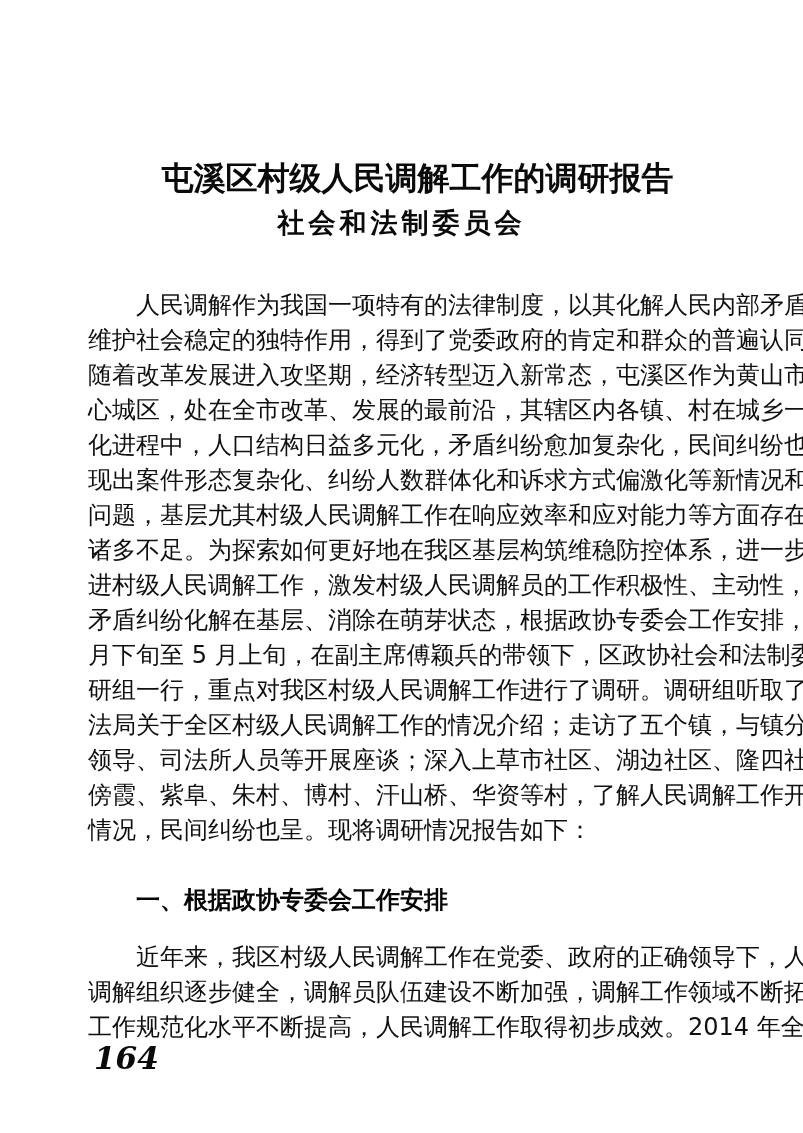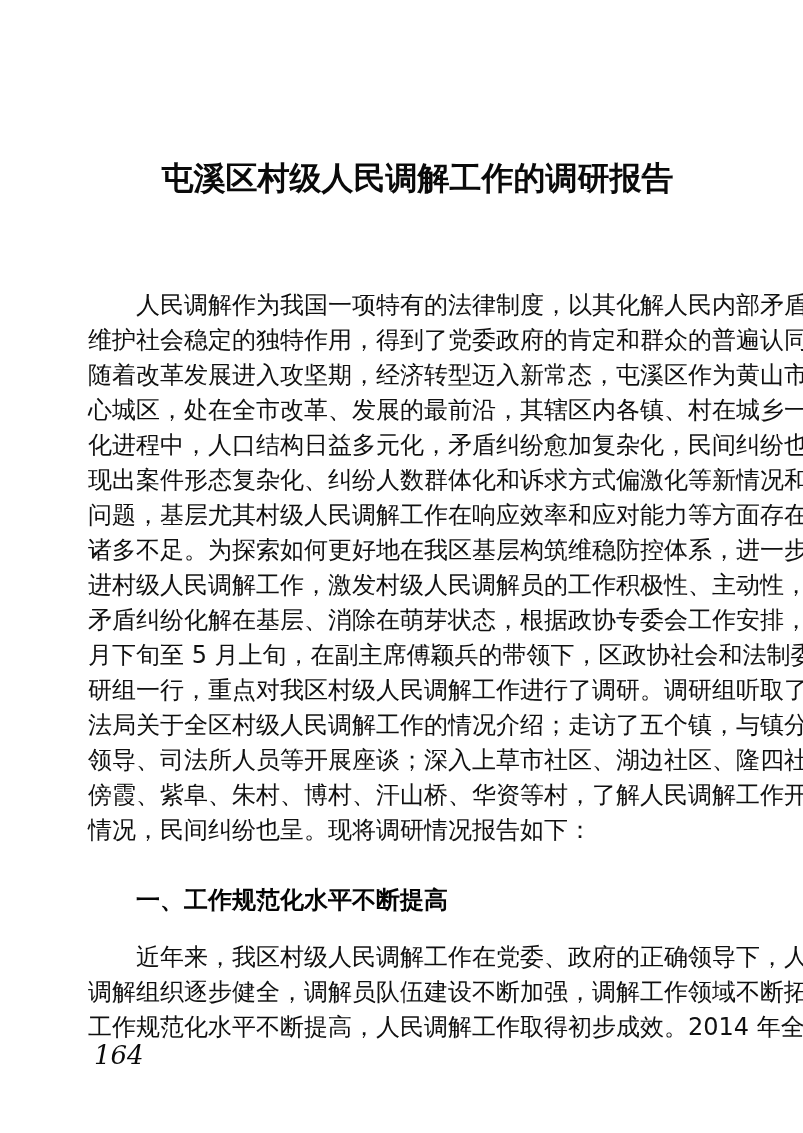--- a/index.html
+++ b/index.html
@@ -71,32 +71,33 @@
     font-weight: bold;
     text-indent: 2em;
     color: #050505;
   }
   .page-number {
     position: absolute;
     left: 94px;
     top: 1040px;
     font-family: "DejaVu Serif", "Liberation Serif", serif;
     font-style: italic;
-    font-weight: normal;
-    font-size: 26px;
+    font-weight: bold;
+    font-size: 31px;
     color: #0a0a0a;
   }
 </style>
 </head>
 <body>
 
 <div class="page">
 
   <h1 class="doc-title">屯溪区村级人民调解工作的调研报告</h1>
 
+  <h2 class="doc-subtitle">社会和法制委员会</h2>
 
   <div class="doc-body">
 
     <div class="para para-closed">
         <div class="line">人民调解作为我国一项特有的法律制度，以其化解人民内部矛盾、</div>
         <div class="line">维护社会稳定的独特作用，得到了党委政府的肯定和群众的普遍认同。</div>
         <div class="line">随着改革发展进入攻坚期，经济转型迈入新常态，屯溪区作为黄山市中</div>
         <div class="line">心城区，处在全市改革、发展的最前沿，其辖区内各镇、村在城乡一体</div>
         <div class="line">化进程中，人口结构日益多元化，矛盾纠纷愈加复杂化，民间纠纷也呈</div>
         <div class="line">现出案件形态复杂化、纠纷人数群体化和诉求方式偏激化等新情况和新</div>
@@ -105,21 +106,21 @@
         <div class="line">进村级人民调解工作，激发村级人民调解员的工作积极性、主动性，将</div>
         <div class="line">矛盾纠纷化解在基层、消除在萌芽状态，根据政协专委会工作安排，4</div>
         <div class="line">月下旬至 5 月上旬，在副主席傅颖兵的带领下，区政协社会和法制委调</div>
         <div class="line">研组一行，重点对我区村级人民调解工作进行了调研。调研组听取了司</div>
         <div class="line">法局关于全区村级人民调解工作的情况介绍；走访了五个镇，与镇分管</div>
         <div class="line">领导、司法所人员等开展座谈；深入上草市社区、湖边社区、隆四社区、</div>
         <div class="line">傍霞、紫阜、朱村、博村、汗山桥、华资等村，了解人民调解工作开展</div>
         <div class="line">情况，民间纠纷也呈。现将调研情况报告如下：</div>
       </div>
 
-    <div class="section-heading">一、工作规范化水平不断提高</div>
+    <div class="section-heading">一、根据政协专委会工作安排</div>
 
     <div class="para para-open">
         <div class="line">近年来，我区村级人民调解工作在党委、政府的正确领导下，人民</div>
         <div class="line">调解组织逐步健全，调解员队伍建设不断加强，调解工作领域不断拓展，</div>
         <div class="line">工作规范化水平不断提高，人民调解工作取得初步成效。2014 年全区</div>
       </div>
 
   </div>
 
   <div class="page-number">164</div>

